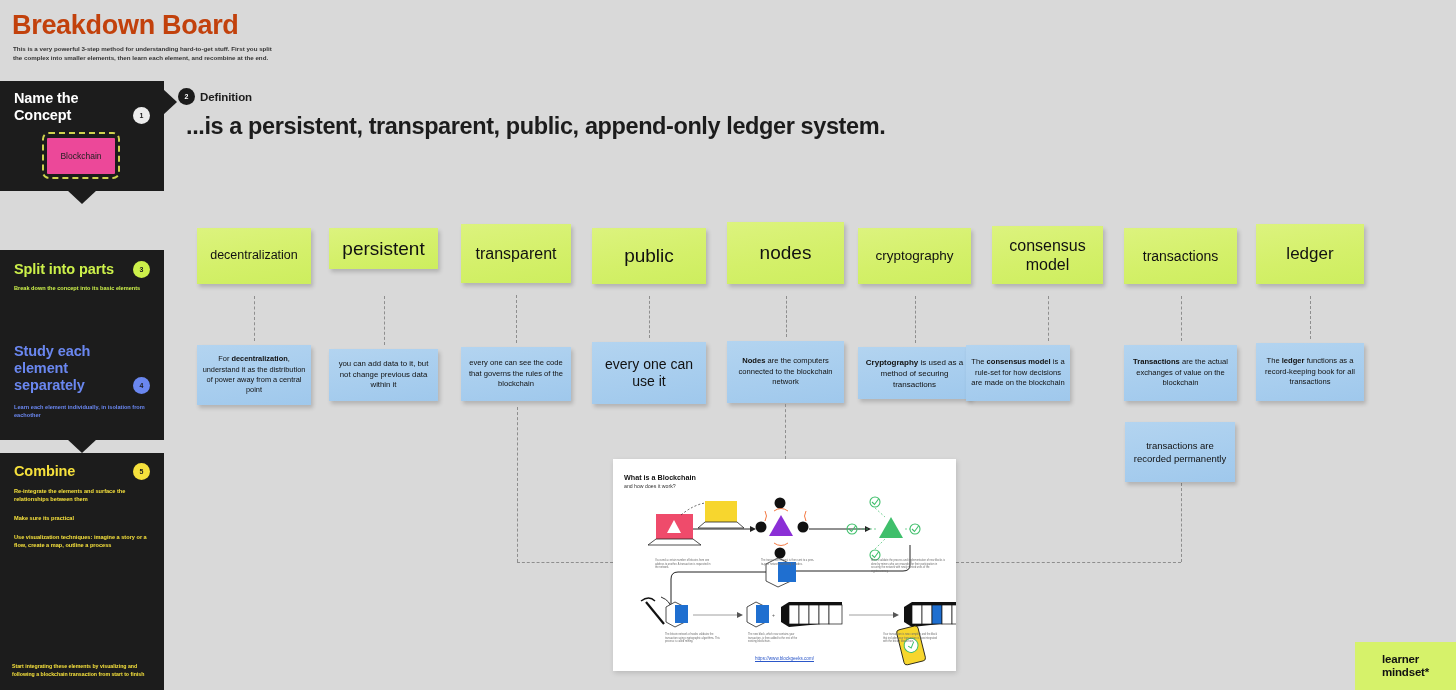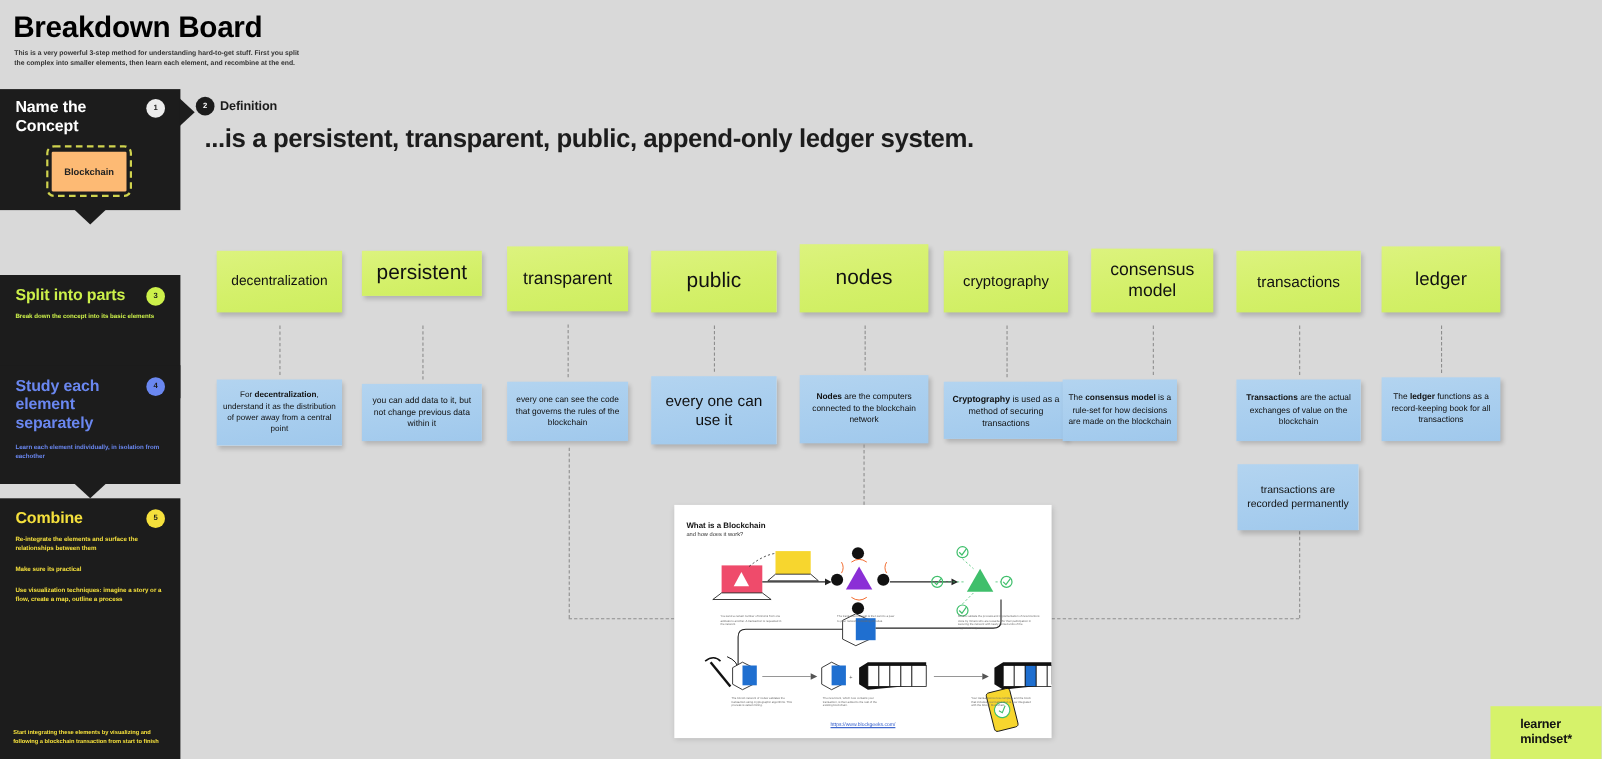--- a/index.html
+++ b/index.html
@@ -8,36 +8,36 @@
     background: #d9d9d9;
     font-family: "Liberation Sans", sans-serif;
     overflow: hidden;
   }
   #root { position: relative; width: 1456px; height: 690px; }
 
   
   .page-title {
     position: absolute; left: 12px; top: 10px;
     font-size: 27px; font-weight: 700; letter-spacing: -0.3px;
-    color: #000000;
+    color: #c2410c;
   }
   .page-sub {
     position: absolute; left: 13px; top: 44px; width: 262px;
     font-size: 6.2px; line-height: 9px; color: #333; font-weight: 600;
   }
 
   
   .rail { position: absolute; left: 0; width: 164px; background: #1c1c1c; }
   .rail .notch {
     position: absolute; bottom: -13px; left: 50%; transform: translateX(-50%);
     width: 0; height: 0;
     border-left: 15px solid transparent; border-right: 15px solid transparent;
     border-top: 14px solid #1c1c1c;
   }
-  .rail-head { display: flex; align-items: flex-start; justify-content: space-between; padding: 0 14px; }
+  .rail-head { display: flex; align-items: flex-end; justify-content: space-between; padding: 0 14px; }
   .rail h2 { font-size: 14.5px; line-height: 17px; font-weight: 700; letter-spacing: -0.1px; }
   .rail p { font-size: 5.6px; line-height: 8px; font-weight: 700; }
   .badge {
     width: 17px; height: 17px; border-radius: 50%;
     display: flex; align-items: center; justify-content: center;
     font-size: 7px; font-weight: 700; flex: none;
   }
 
   
   #rail1 { top: 81px; height: 110px; }
@@ -49,23 +49,23 @@
   }
   #rail1 h2 { color: #fff; padding-top: 9px; }
   #rail1 .badge { background: #ececec; color: #1c1c1c; margin-top: 9px; }
   .concept-wrap {
     position: absolute; left: 42px; top: 51px;
     width: 78px; height: 47px;
     border: 2px dashed #cfd34e; border-radius: 7px;
     display: flex; align-items: center; justify-content: center;
   }
   .concept-card {
-    width: 68px; height: 36px; background: #fdba74;
+    width: 68px; height: 36px; background: #ec4899;
     display: flex; align-items: center; justify-content: center;
-    font-size: 8.5px; color: #222; border-radius: 1px; font-weight: bold;
+    font-size: 8.5px; color: #222; border-radius: 1px;
   }
 
   
   #rail3 { top: 206px; height: 112px; margin-top: 44px; }
   #rail3 h2 { color: #ccf04a; padding-top: 11px; }
   #rail3 p { color: #ccf04a; margin: 6px 14px 0; }
   #rail3 .badge { background: #ccf04a; color: #1c1c1c; margin-top: 11px; }
 
   
   #rail4 { top: 332px; height: 108px; }

